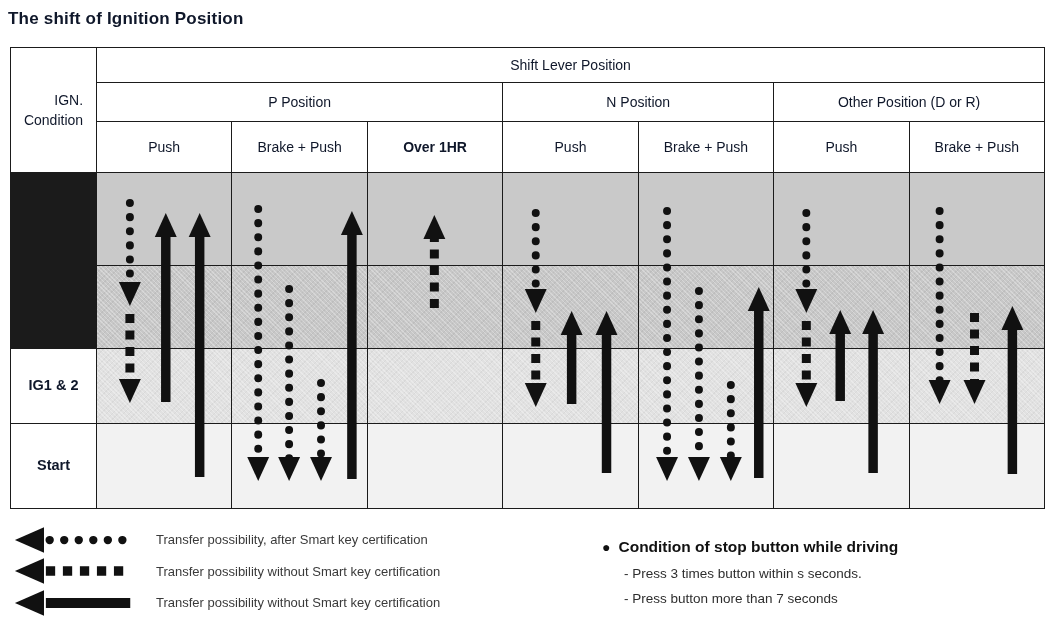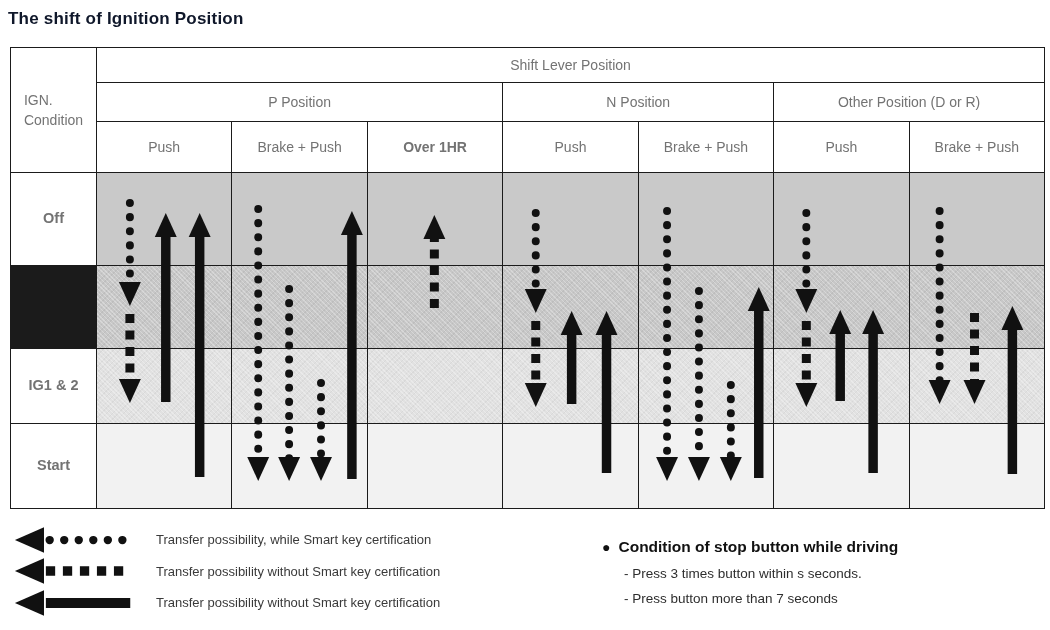--- a/index.html
+++ b/index.html
@@ -9,21 +9,21 @@
   .title{position:absolute;left:8px;top:9px;font-size:17px;font-weight:bold;color:#0f172a;letter-spacing:.2px;}
 
   .ign-table{
     position:absolute;left:10px;top:47px;width:1035px;height:462px;
     display:grid;
     grid-template-columns:85px repeat(7,1fr);
     grid-template-rows:34px 38px 50px 92px 82px 74px 1fr;
     gap:1px;background:#1b1b1b;border:1px solid #1b1b1b;box-sizing:border-box;
   }
   .cell{background:#fff;display:flex;align-items:center;justify-content:center;
-        font-size:14px;color:#737373;text-align:left;line-height:1.45;}
+        font-size:14px;color:#0f172a;text-align:right;line-height:1.45;}
   .hdr{background:#fff;}
   .ign-cell{grid-column:1;grid-row:1/4;}
   .span-all{grid-column:2/9;grid-row:1;}
   .grp-p{grid-column:2/5;grid-row:2;}
   .grp-n{grid-column:5/7;grid-row:2;}
   .grp-o{grid-column:7/9;grid-row:2;}
   .sub{grid-row:3;}
   .rowlab{grid-column:1;font-weight:bold;font-size:14.5px;}
   .row-off{background:#c9c9c9;}
   .row-acc{background:#c7c7c7;
@@ -67,21 +67,20 @@
     <div class="cell hdr grp-o">Other Position (D or R)</div>
 
     <div class="cell hdr sub" style="grid-column:2;">Push</div>
     <div class="cell hdr sub" style="grid-column:3;">Brake + Push</div>
     <div class="cell hdr sub" style="grid-column:4;font-weight:bold;">Over 1HR</div>
     <div class="cell hdr sub" style="grid-column:5;">Push</div>
     <div class="cell hdr sub" style="grid-column:6;">Brake + Push</div>
     <div class="cell hdr sub" style="grid-column:7;">Push</div>
     <div class="cell hdr sub" style="grid-column:8;">Brake + Push</div>
 
-    <div class="cell rowlab" style="grid-row:4;">Off</div>
     <div class="cell rowlab" style="grid-row:6;">IG1 &amp; 2</div>
     <div class="cell rowlab" style="grid-row:7;">Start</div>
 
     <div class="cell row-off" style="grid-row:4;grid-column:2;"></div>
     <div class="cell row-off" style="grid-row:4;grid-column:3;"></div>
     <div class="cell row-off" style="grid-row:4;grid-column:4;"></div>
     <div class="cell row-off" style="grid-row:4;grid-column:5;"></div>
     <div class="cell row-off" style="grid-row:4;grid-column:6;"></div>
     <div class="cell row-off" style="grid-row:4;grid-column:7;"></div>
     <div class="cell row-off" style="grid-row:4;grid-column:8;"></div>
@@ -163,21 +162,21 @@
         </svg>
     </div>
   </div>
 
   <div class="legend">
     <div class="legend-item">
       <svg class="legend-arrow" viewBox="0 0 132 32">
           <line x1="40" x2="126" y1="16" y2="16" stroke="#111111" stroke-width="8.8" stroke-dasharray="0.11000000000000001 15.400000000000002" stroke-linecap="round"></line>
           <polygon points="3,16 34,2.5 34,29.5" fill="#111111"></polygon>
         </svg>
-      <span class="legend-label">Transfer possibility, while Smart key certification</span>
+      <span class="legend-label">Transfer possibility, after Smart key certification</span>
     </div>
     <div class="legend-item">
       <svg class="legend-arrow" viewBox="0 0 132 32">
           <line x1="36" x2="126" y1="16" y2="16" stroke="#111111" stroke-width="9.9" stroke-dasharray="9.9 8.25"></line>
           <polygon points="3,16 34,2.5 34,29.5" fill="#111111"></polygon>
         </svg>
       <span class="legend-label">Transfer possibility without Smart key certification</span>
     </div>
     <div class="legend-item">
       <svg class="legend-arrow" viewBox="0 0 132 32">

